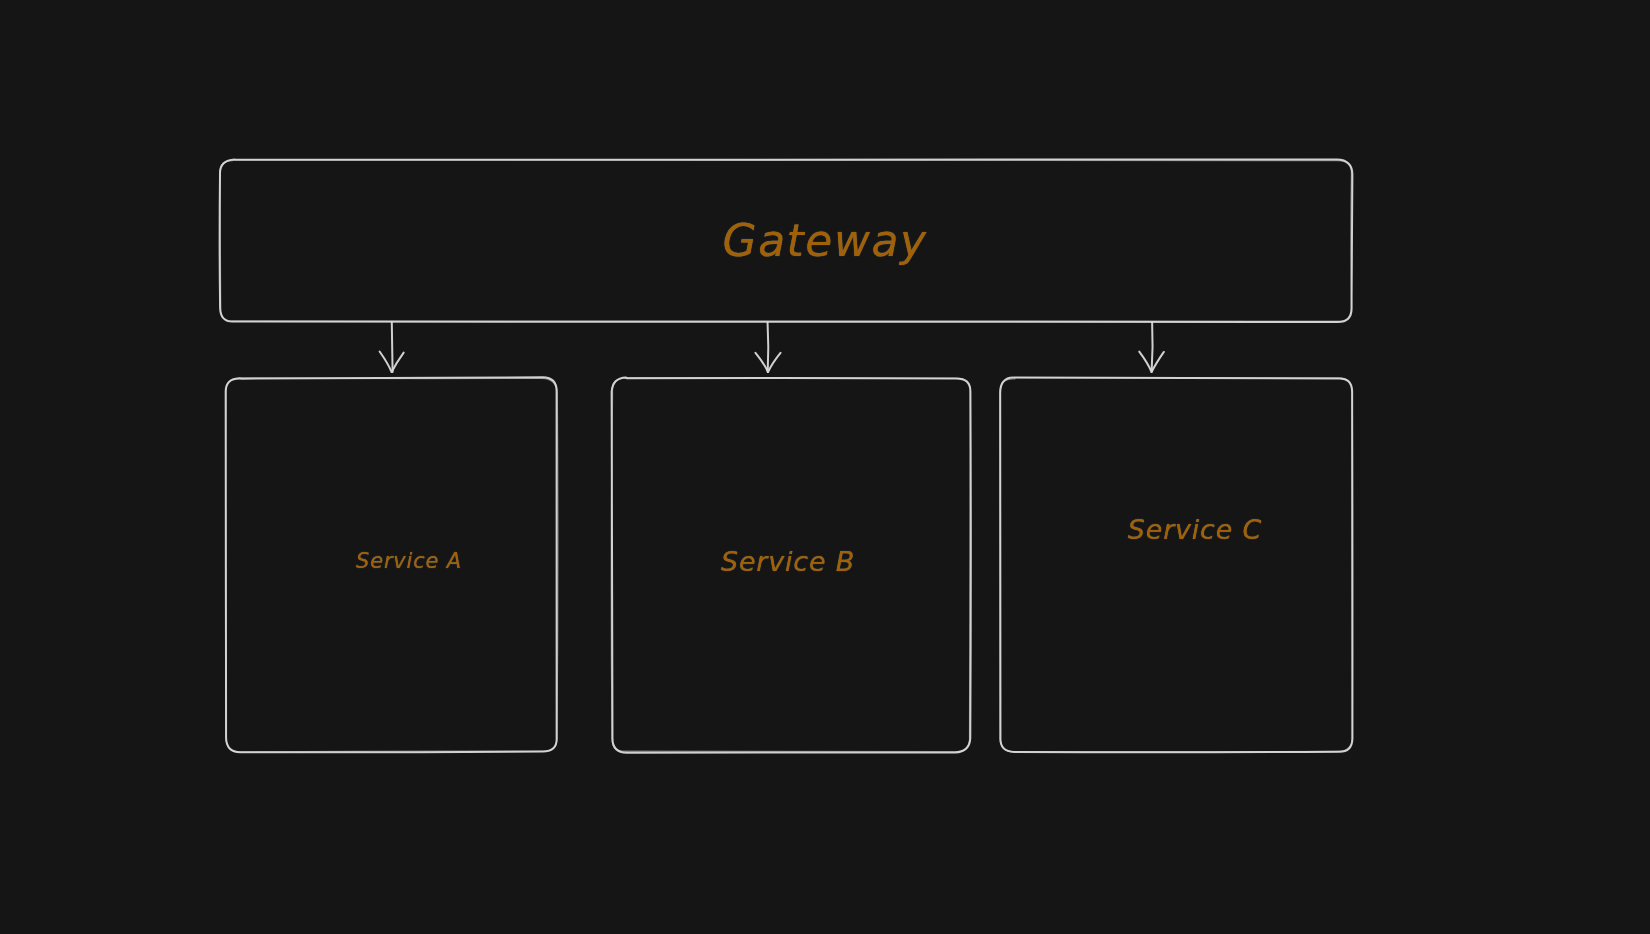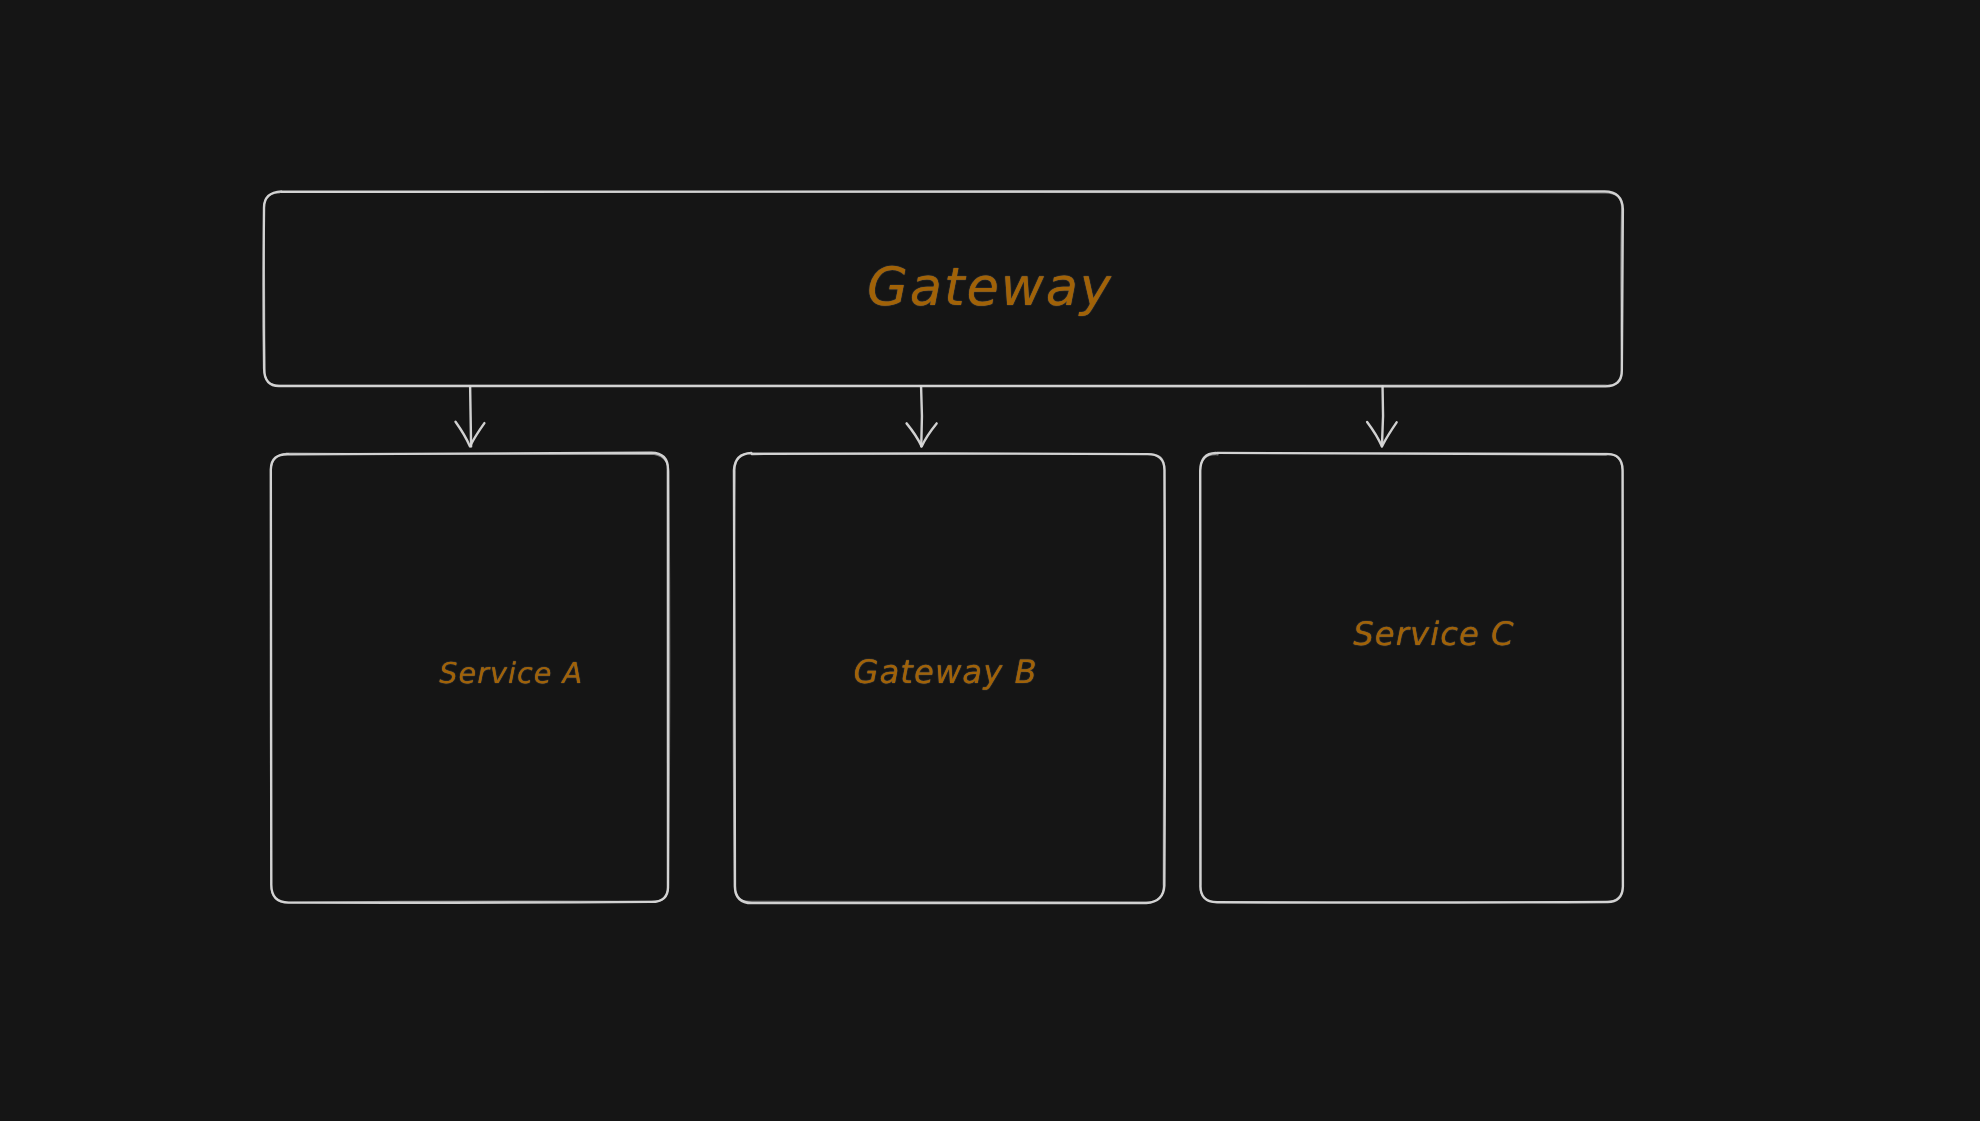--- a/index.html
+++ b/index.html
@@ -83,19 +83,19 @@
         </g>
         <g>
           <path d="M 1152.1247384369374 322 Q 1153.236724253837 347 1151.6141178807243 372" fill="none" stroke="#d8d8d8" stroke-width="2" stroke-linecap="round" stroke-linejoin="round" opacity="0.96"></path>
           <path d="M 1139.264925733581 351.60549747385085 Q 1147.8 363 1151.5773987628054 372 Q 1156.2 363 1163.858762576431 351.9440532834269" fill="none" stroke="#d8d8d8" stroke-width="2" stroke-linecap="round" stroke-linejoin="round" opacity="0.96"></path>
         </g>
       </g>
   </svg>
 
   <div class="node-label label-gateway" id="label-gateway" style="left: 825px; top: 240px; font-size: 44px;">Gateway</div>
 
-  <div class="node-label label-service" id="label-service-a" style="left: 426px; top: 561px; font-size: 24px;">Service A</div>
+  <div class="node-label label-service" id="label-service-a" style="left: 409px; top: 561px; font-size: 21px;">Service A</div>
 
-  <div class="node-label label-service" id="label-service-b" style="left: 788px; top: 561px; font-size: 27px;">Gateway B</div>
+  <div class="node-label label-service" id="label-service-b" style="left: 788px; top: 561px; font-size: 27px;">Service B</div>
 
   <div class="node-label label-service" id="label-service-c" style="left: 1168px; top: 529px; font-size: 27px; margin-left: 27px;">Service C</div>
 
 </div>
 
 </body></html>

